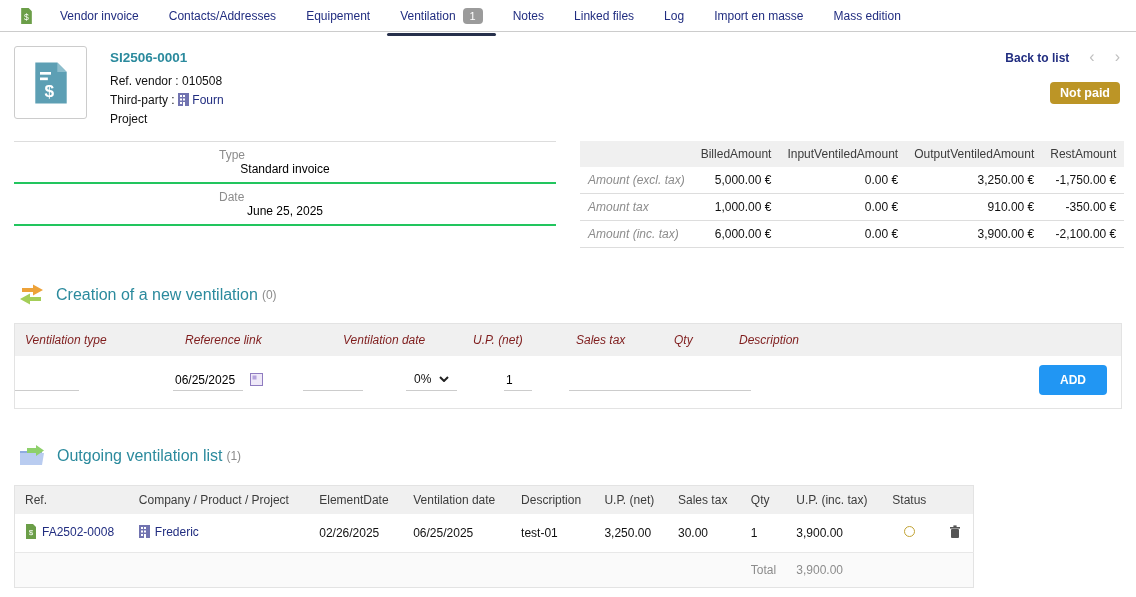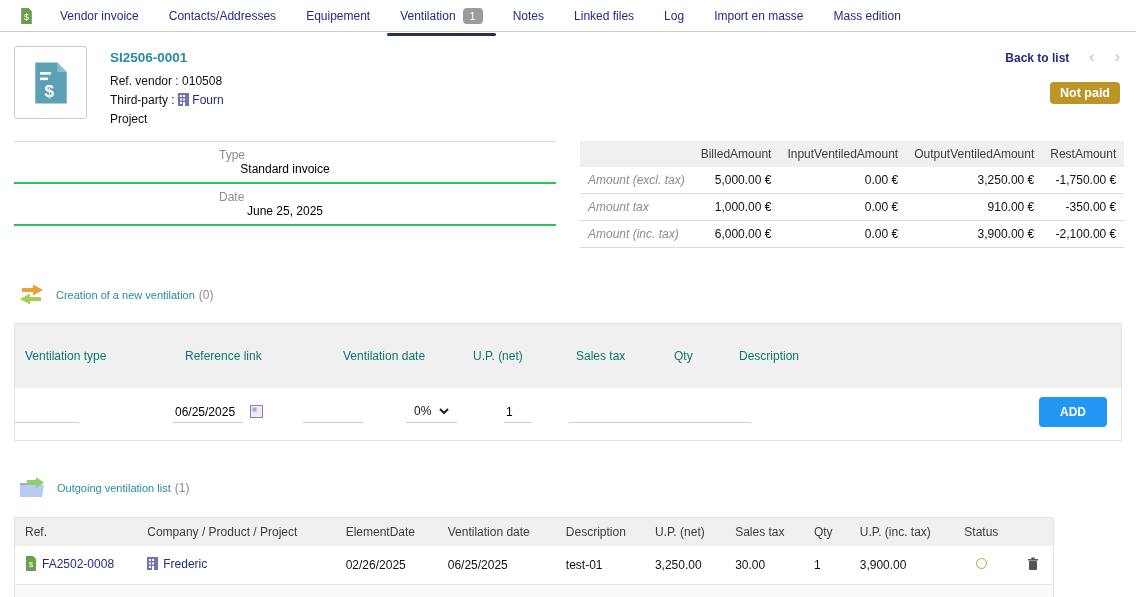--- a/index.html
+++ b/index.html
@@ -38,47 +38,47 @@
   .dl-label { width:132px; color:#8c8c8c; flex:none; }
   .dl-value { color:#000; }
 
   table.amt { flex:1; border-collapse:collapse; font-size:12px; }
   table.amt th { background:#f0f0f0; font-weight:normal; color:#3c3c3c; text-align:right; padding:6px 8px; white-space:nowrap; }
   table.amt td { border-bottom:1px solid #ddd; padding:6px 8px; text-align:right; white-space:nowrap; }
   table.amt td.lbl { color:#8c8c8c; text-align:left;font-style:italic; }
 
   
   .section-head { display:flex; align-items:center; margin:36px 16px 18px 18px; }
-  .section-title { color:#2b8a9d; font-size:11px; margin-left:11px; }
+  .section-title { color:#2b8a9d; font-size:16px; margin-left:11px; }
   .section-count { color:#8c8c8c; margin-left:4px; }
 
   
   .ftable { margin:0 14px; border:1px solid #e3e3e3; }
-  .fhead { display:flex; background:#f0f0f0; padding:25px 0; color:#0f766e; }
+  .fhead { display:flex; background:#f0f0f0; padding:9px 0; color:#7f1d1d;font-style:italic; }
   .frow { display:flex; align-items:center; padding:9px 0 13px; background:#fff; }
   .fc1 { width:170px; padding-left:10px; }
   .fc2 { width:158px; }
   .fc3 { width:130px; }
   .fc4 { width:103px; }
   .fc5 { width:98px; }
   .fc6 { width:65px; }
   .fc7 { flex:1; }
   .fc8 { width:112px; text-align:right; padding-right:14px; }
   .sel2 { display:inline-flex; justify-content:space-between; align-items:center; width:148px;
           border-bottom:1px solid #ccc; padding:3px 6px 3px 2px; cursor:pointer; }
   .sel2 .arrow { color:#888; font-size:10px; }
   input.uline { border:none; border-bottom:1px solid #ccc; font:inherit; padding:3px 2px; outline:none; background:transparent; }
   .w-ref { width:64px; } .w-date { width:70px; } .w-up { width:60px; } .w-qty { width:28px; text-align:left; padding-left:6px; } .w-desc { width:182px; }
   .tax-sel { display:inline-flex; align-items:center; gap:8px; border-bottom:1px solid #ccc; padding:3px 8px 4px; cursor:pointer; }
   .cal { margin-left:7px; vertical-align:-2px; cursor:pointer; }
   .add-btn { background:#2196f3; color:#fff; border:none; border-radius:4px; font-weight:bold;
              padding:8px 21px; font-size:12px; cursor:pointer; font-family:inherit; }
 
   
-  table.ltable { width:1040px; margin:0 14px; border-collapse:collapse; border:1px solid #e3e3e3; }
+  table.ltable { width:960px; margin:0 14px; border-collapse:collapse; border:1px solid #e3e3e3; }
   table.ltable th { background:#f0f0f0; font-weight:normal; color:#3c3c3c; text-align:left; padding:7px 10px; white-space:nowrap; }
   table.ltable td { padding:10px 10px; white-space:nowrap; border-bottom:1px solid #e8e8e8; }
   table.ltable tr.total td { background:#fafafa; color:#8c8c8c; border-bottom:none; }
   .cell-ic { display:inline-flex; align-items:center; gap:5px; }
   .status-circle { display:inline-block; width:11px; height:11px; border:1px solid #c2a334; border-radius:50%; margin-left:12px; }
   .trash { cursor:pointer; display:inline-flex; }
   .t-right { text-align:center; }
 </style>
 </head>
 <body>

